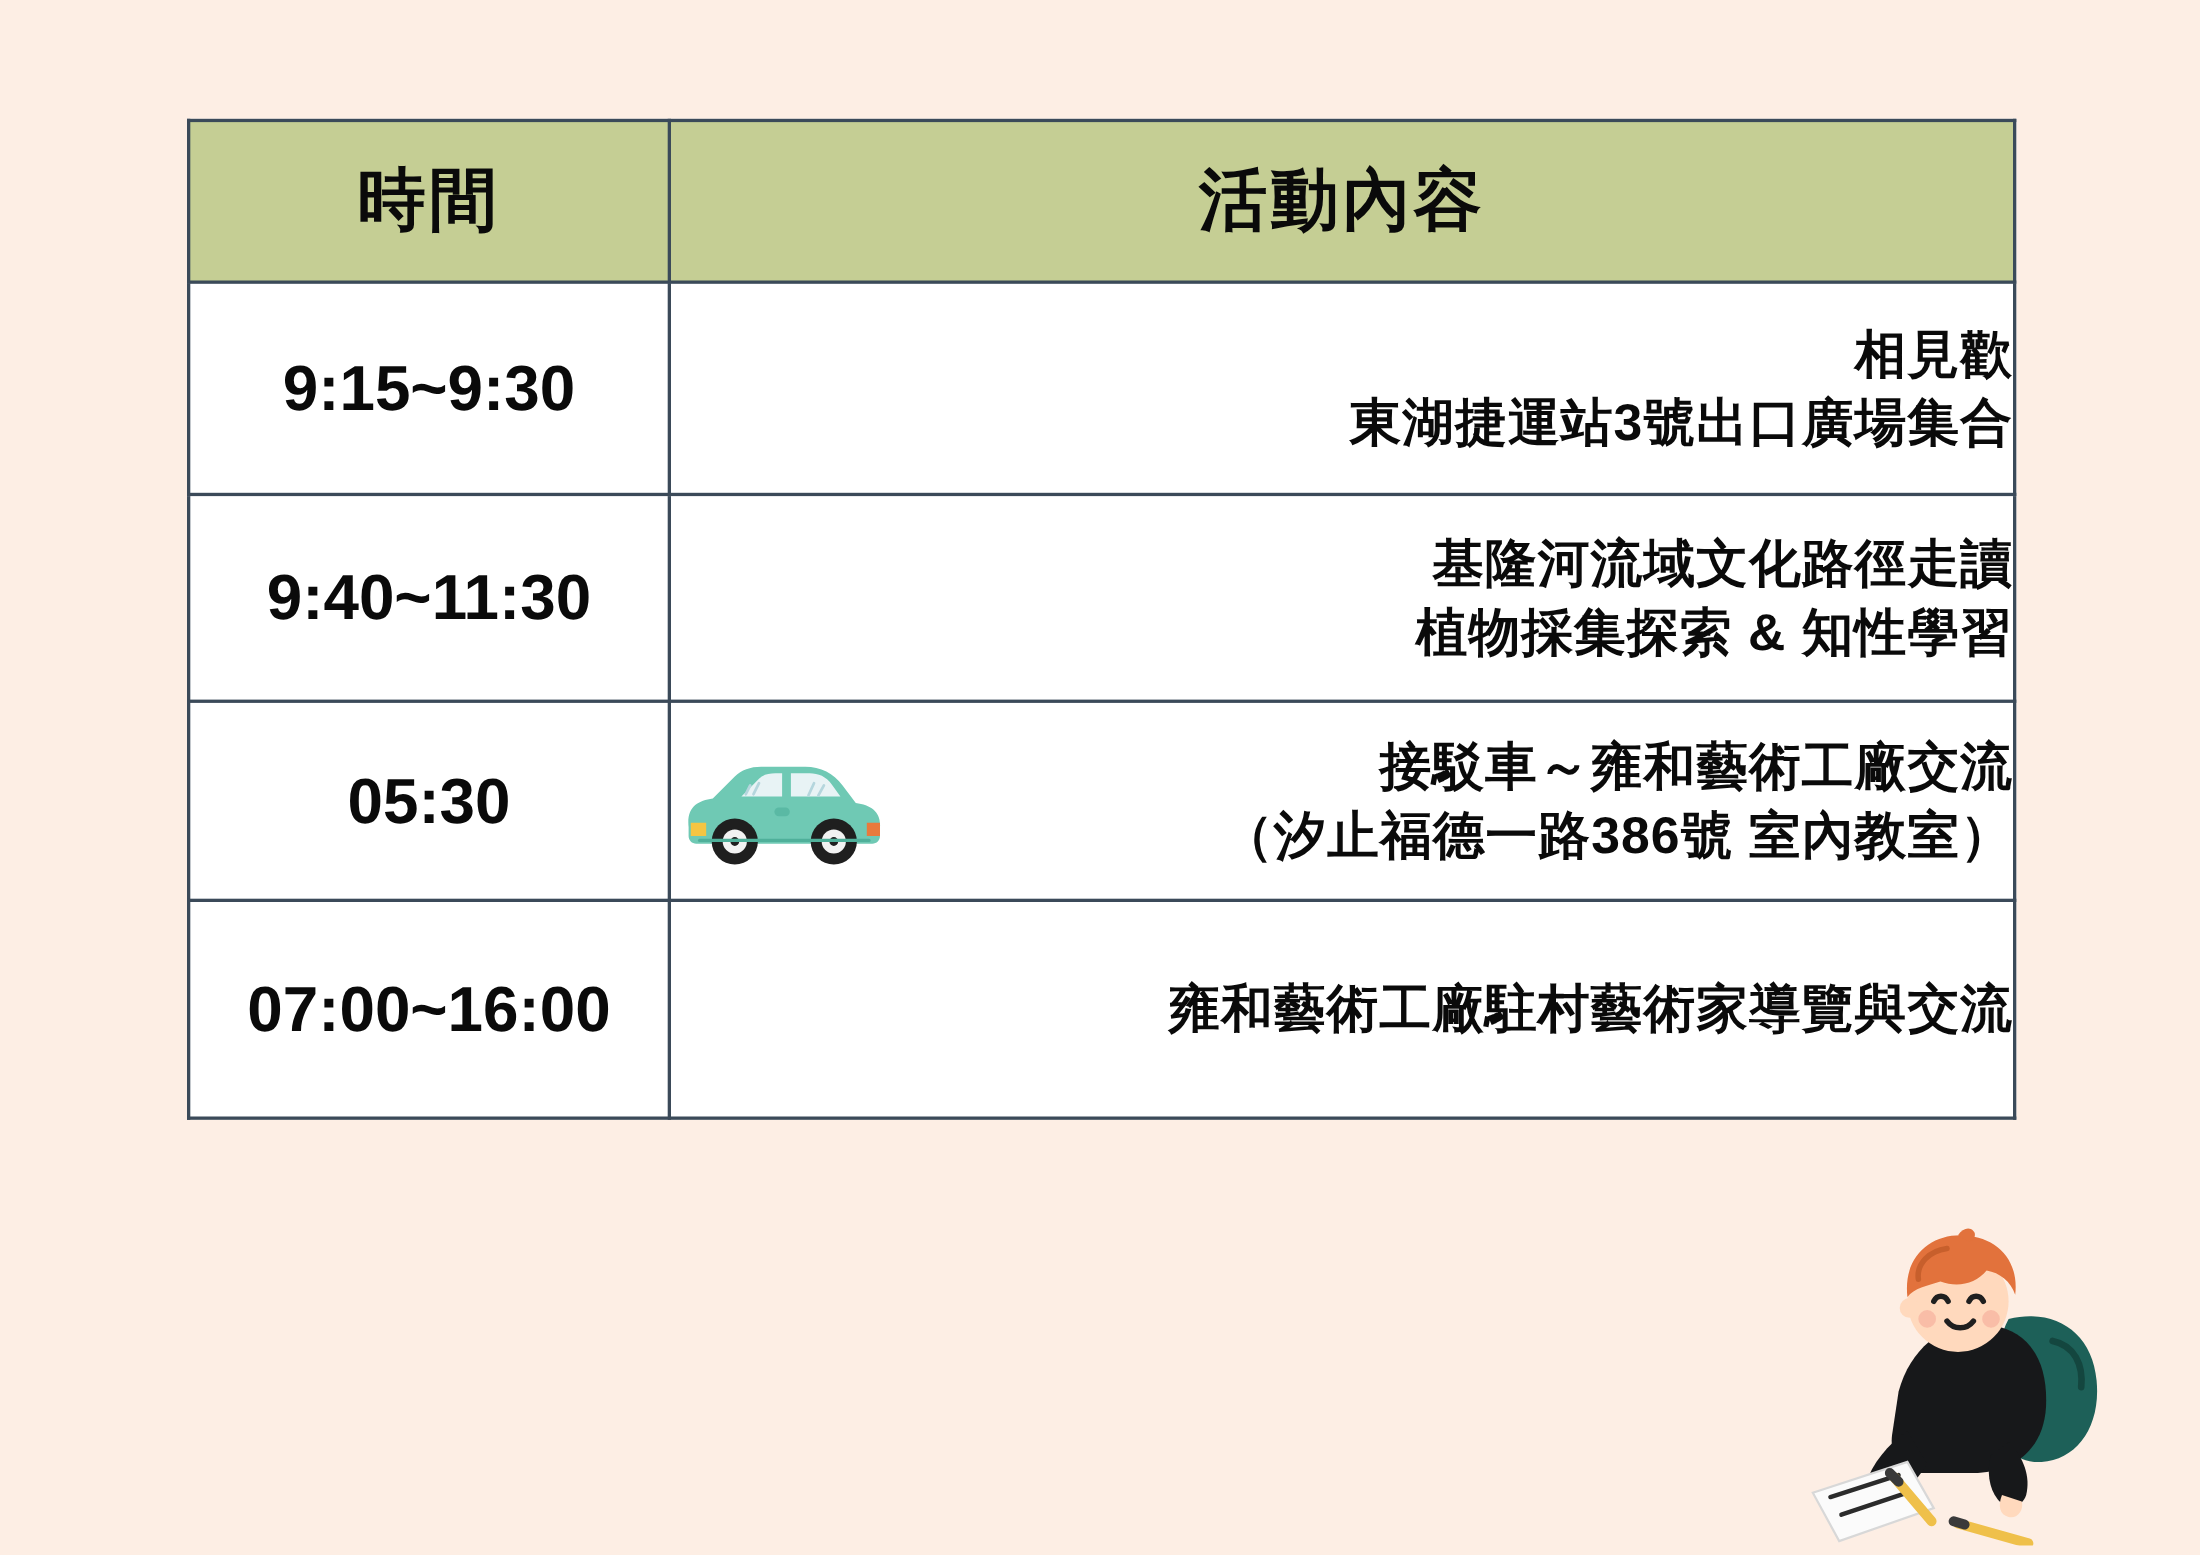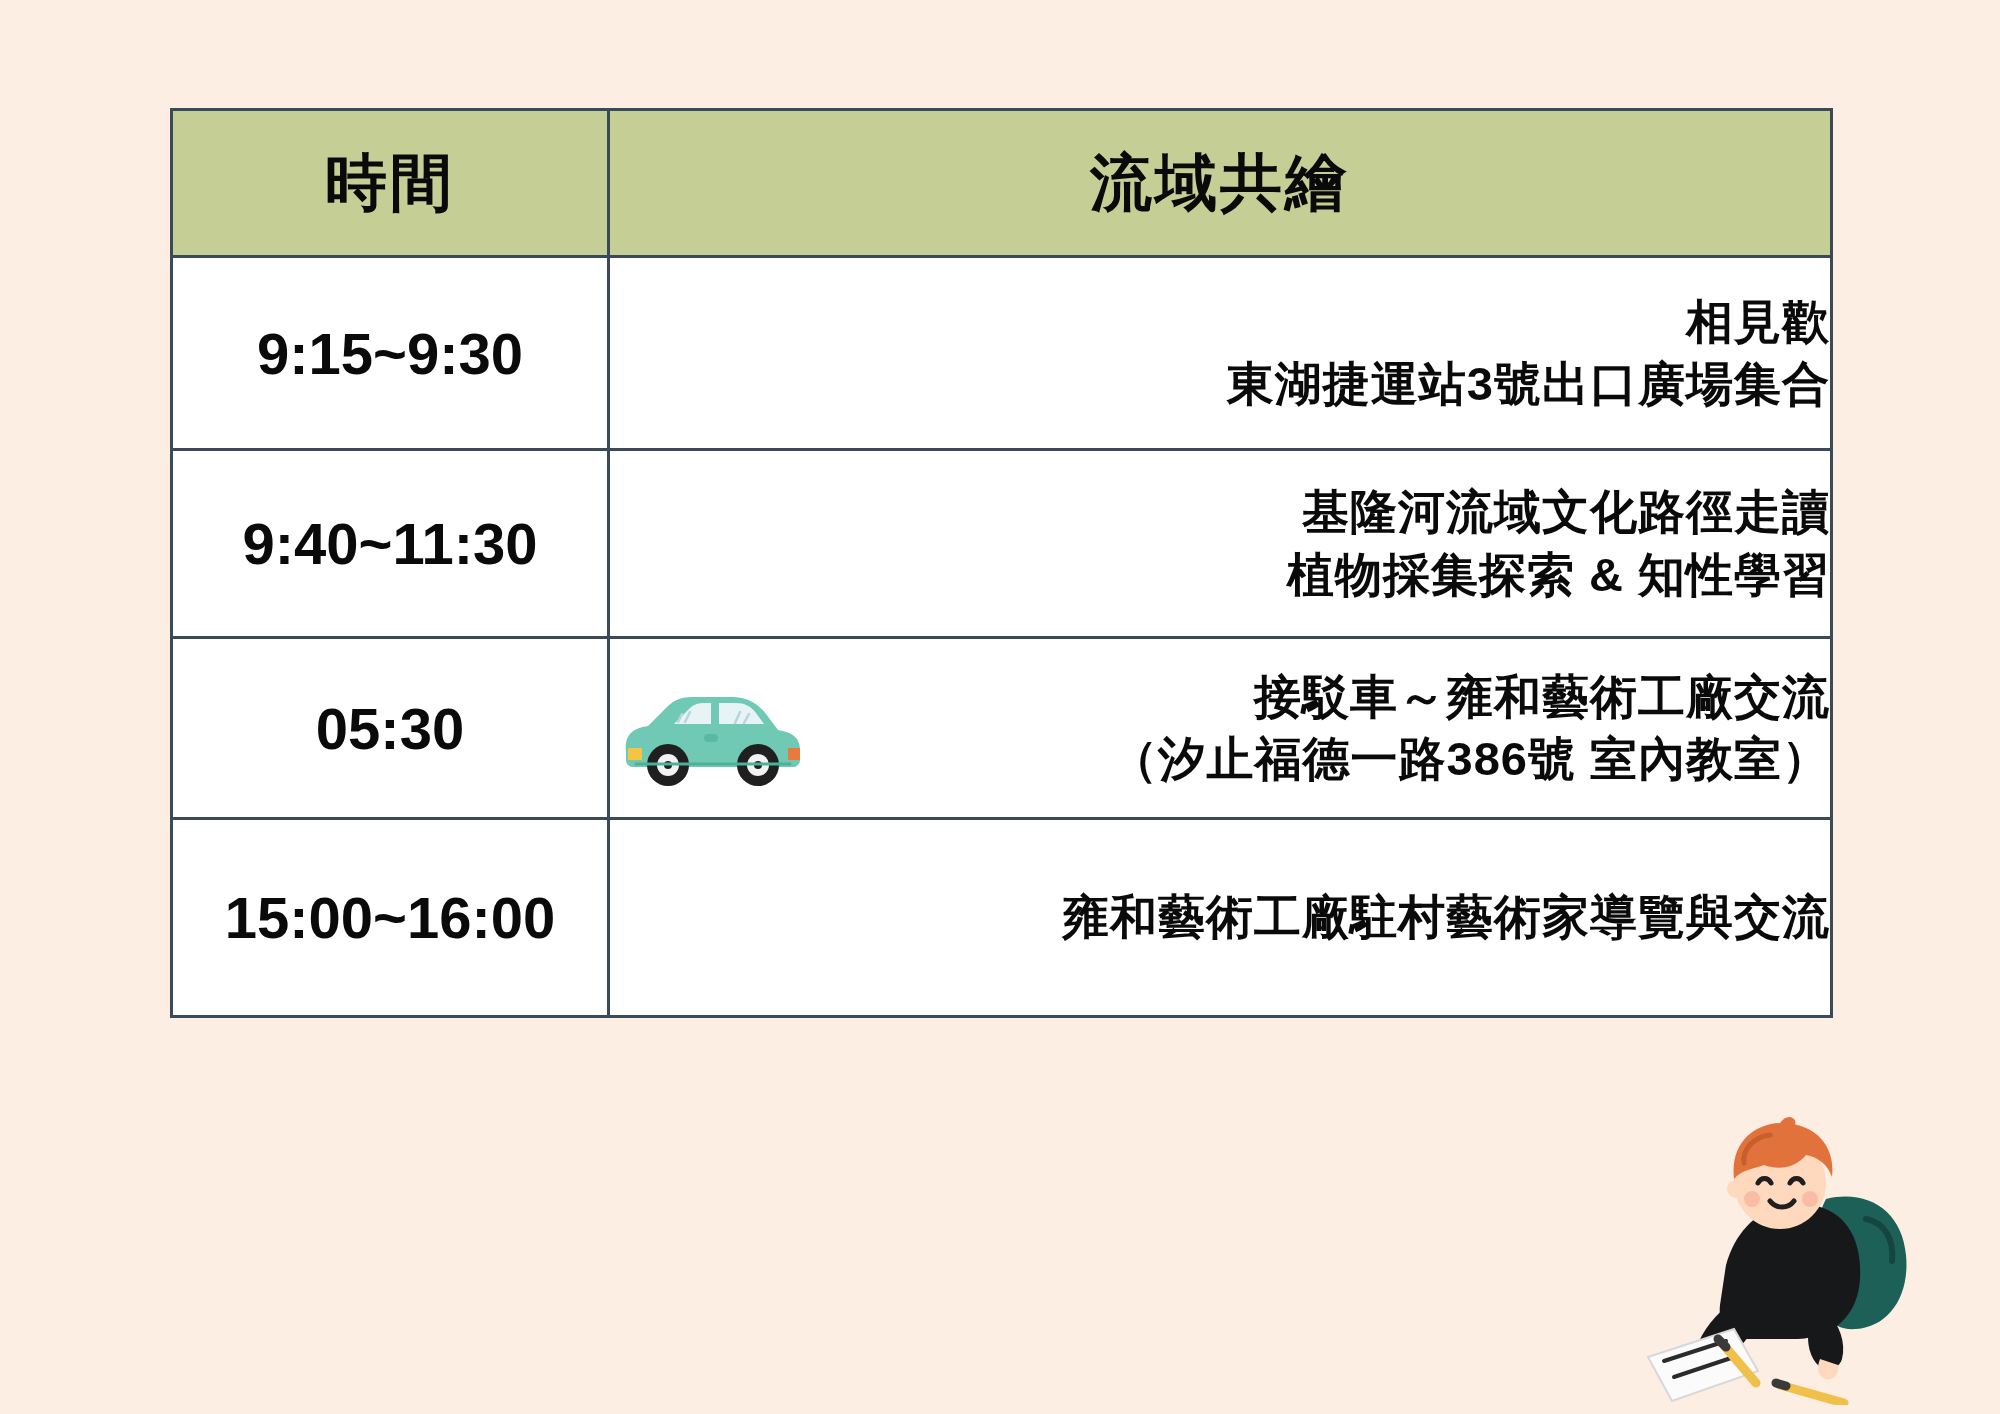--- a/index.html
+++ b/index.html
@@ -121,21 +121,21 @@
     <colgroup>
       <col class="time-col">
       <col class="content-col">
     </colgroup>
     <thead>
       <tr class="head-row">
         <th>
           <span class="head-label">時間</span>
         </th>
         <th>
-          <span class="head-label">流域共繪</span>
+          <span class="head-label">活動內容</span>
         </th>
       </tr>
     </thead>
     <tbody>
 
       <tr class="r1">
         <td class="time-cell">9:15~9:30</td>
         <td class="content-cell">
           <span class="content-line">相見歡</span>
           <span class="content-line">東湖捷運站3號出口廣場集合</span>
@@ -154,21 +154,21 @@
         <td class="time-cell">05:30</td>
         <td class="content-cell">
           <span class="content-line">接駁車～雍和藝術工廠交流</span>
           <span class="content-line">（汐止福德一路386號 室內教室）</span>
         </td>
       </tr>
 
 
 
       <tr class="r6">
-        <td class="time-cell">15:00~16:00</td>
+        <td class="time-cell">07:00~16:00</td>
         <td class="content-cell">
           <span class="content-line">雍和藝術工廠駐村藝術家導覽與交流</span>
         </td>
       </tr>
 
     </tbody>
   </table>
 
   <svg class="car-illustration" viewBox="0 0 200 120">
     <path d="M14 80 C12 62 22 56 36 54 L56 34 C62 28 70 25 80 25 L120 25 C134 25 146 31 154 42 L166 58 C180 60 189 66 188 80 L188 88 C188 92 185 95 181 95 L21 95 C17 95 14 92 14 88 Z" fill="#6fc9b4"></path>

